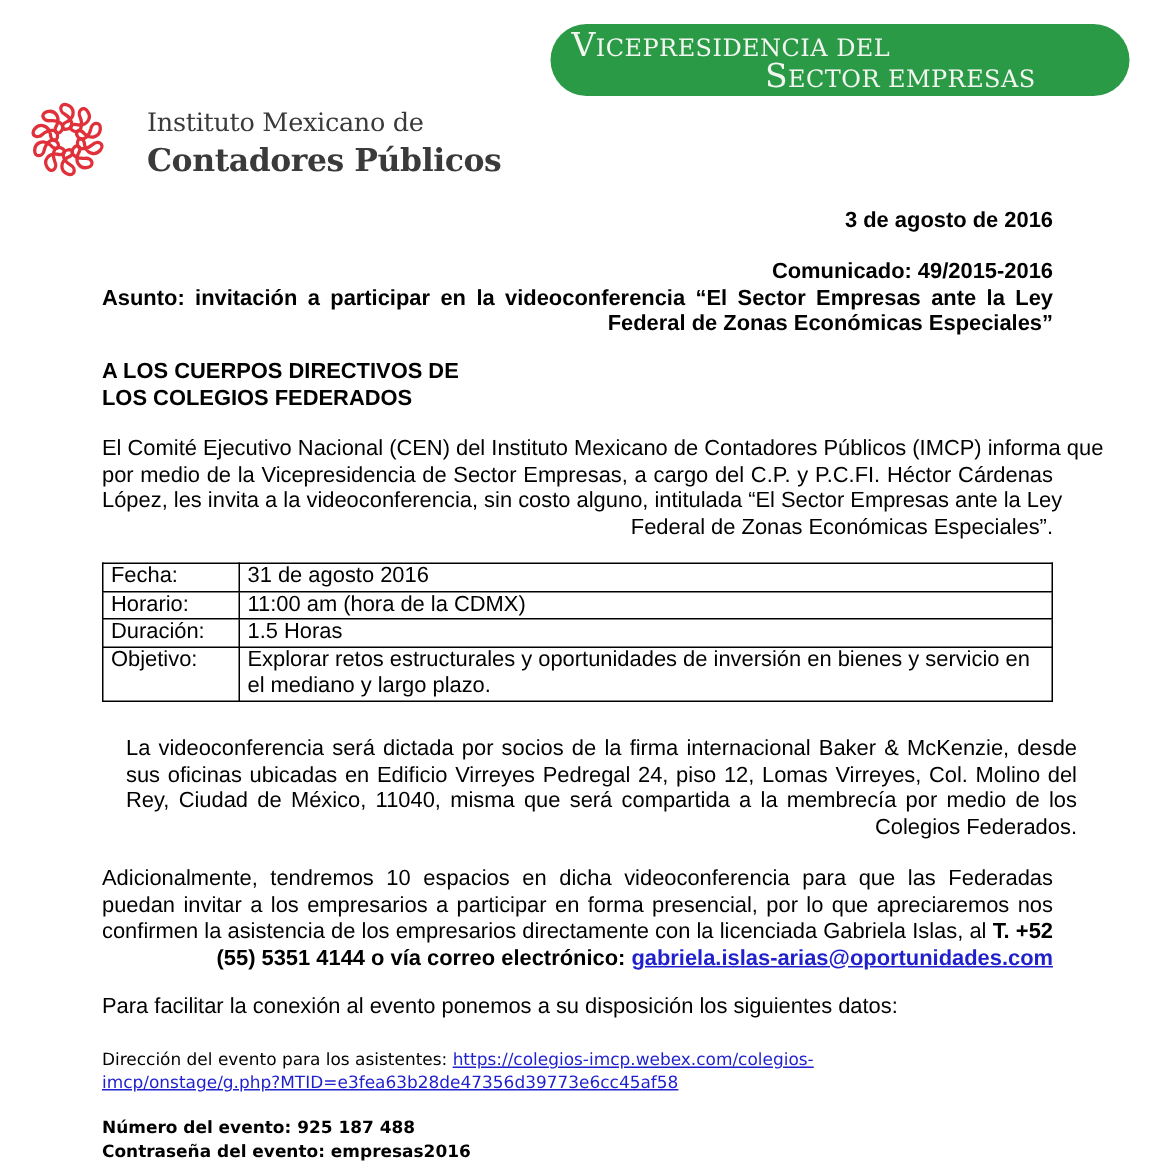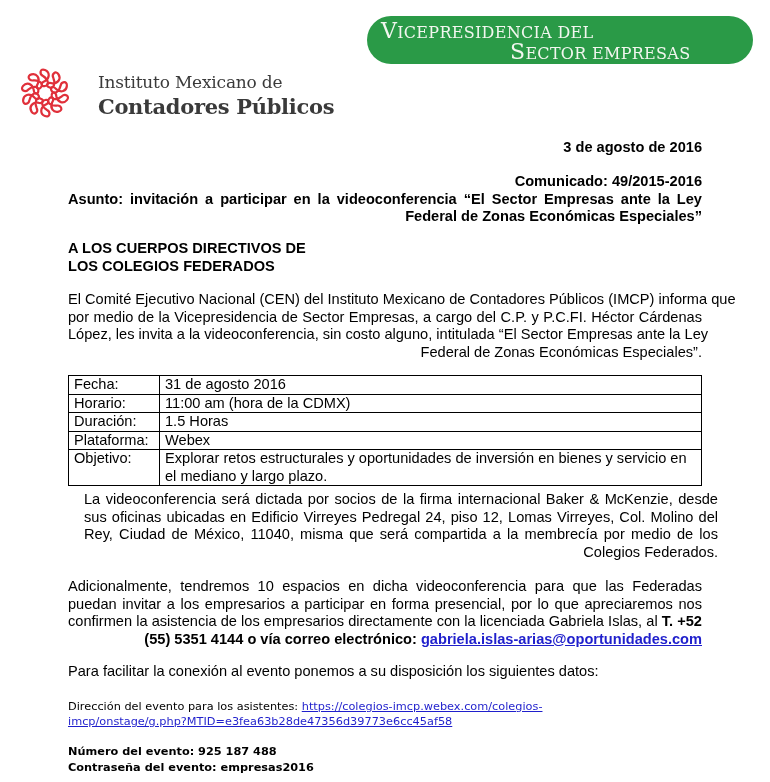--- a/index.html
+++ b/index.html
@@ -114,24 +114,20 @@
         </tr>
         <tr>
           <td class="label">Horario:</td>
           <td>11:00 am (hora de la CDMX)</td>
         </tr>
         <tr>
           <td class="label">Duración:</td>
           <td>1.5 Horas</td>
         </tr>
         <tr>
-          <td class="label">Plataforma:</td>
-          <td>Webex</td>
-        </tr>
-        <tr>
           <td class="label">Objetivo:</td>
           <td>Explorar retos estructurales y oportunidades de inversión en bienes y servicio en el mediano y largo plazo.</td>
         </tr>
       </tbody>
     </table>
 
     <div class="abs para p2">
       <span class="j-line">La videoconferencia será dictada por socios de la firma internacional Baker &amp; McKenzie, desde</span>
       <span class="j-line">sus oficinas ubicadas en Edificio Virreyes Pedregal 24, piso 12, Lomas Virreyes, Col. Molino del</span>
       <span class="j-line">Rey, Ciudad de México, 11040, misma que será compartida a la membrecía por medio de los</span>

